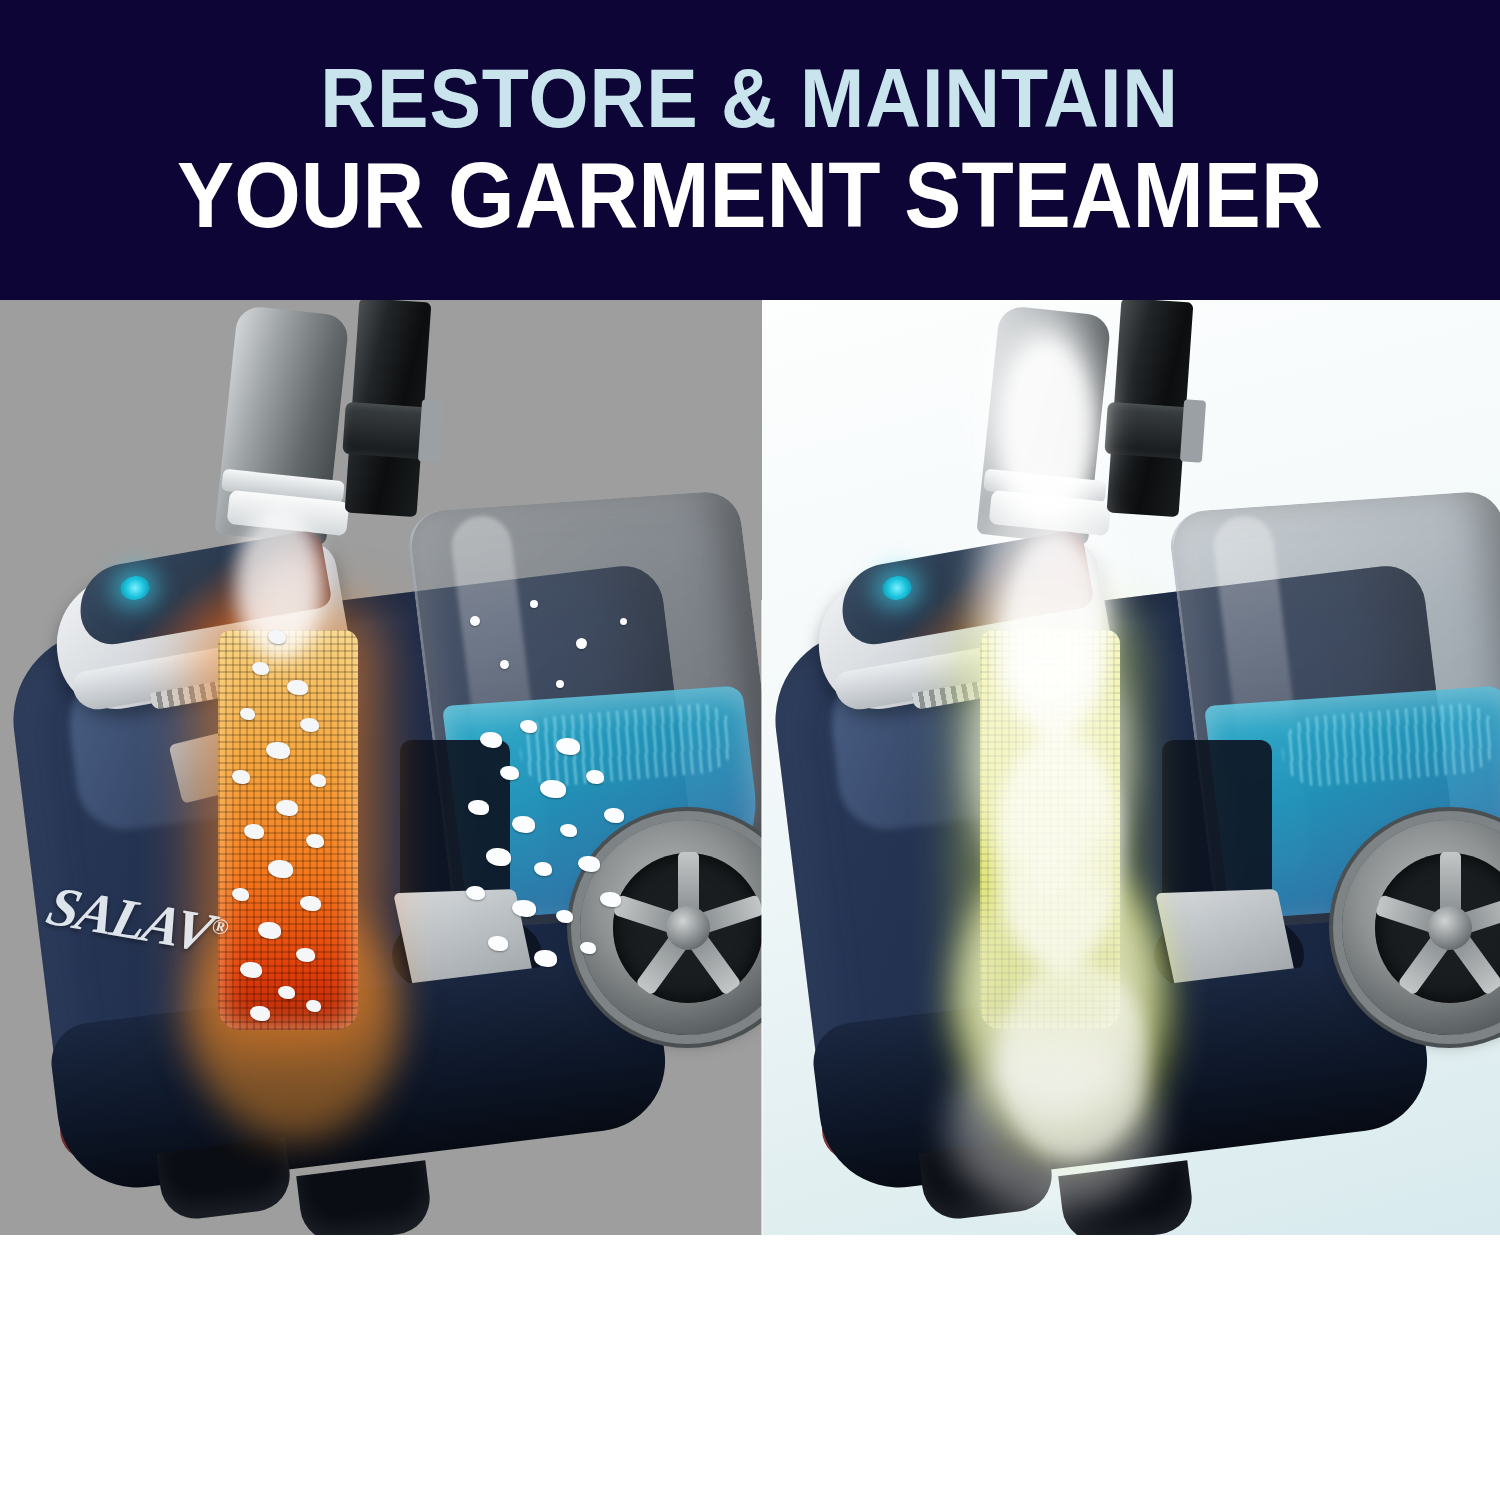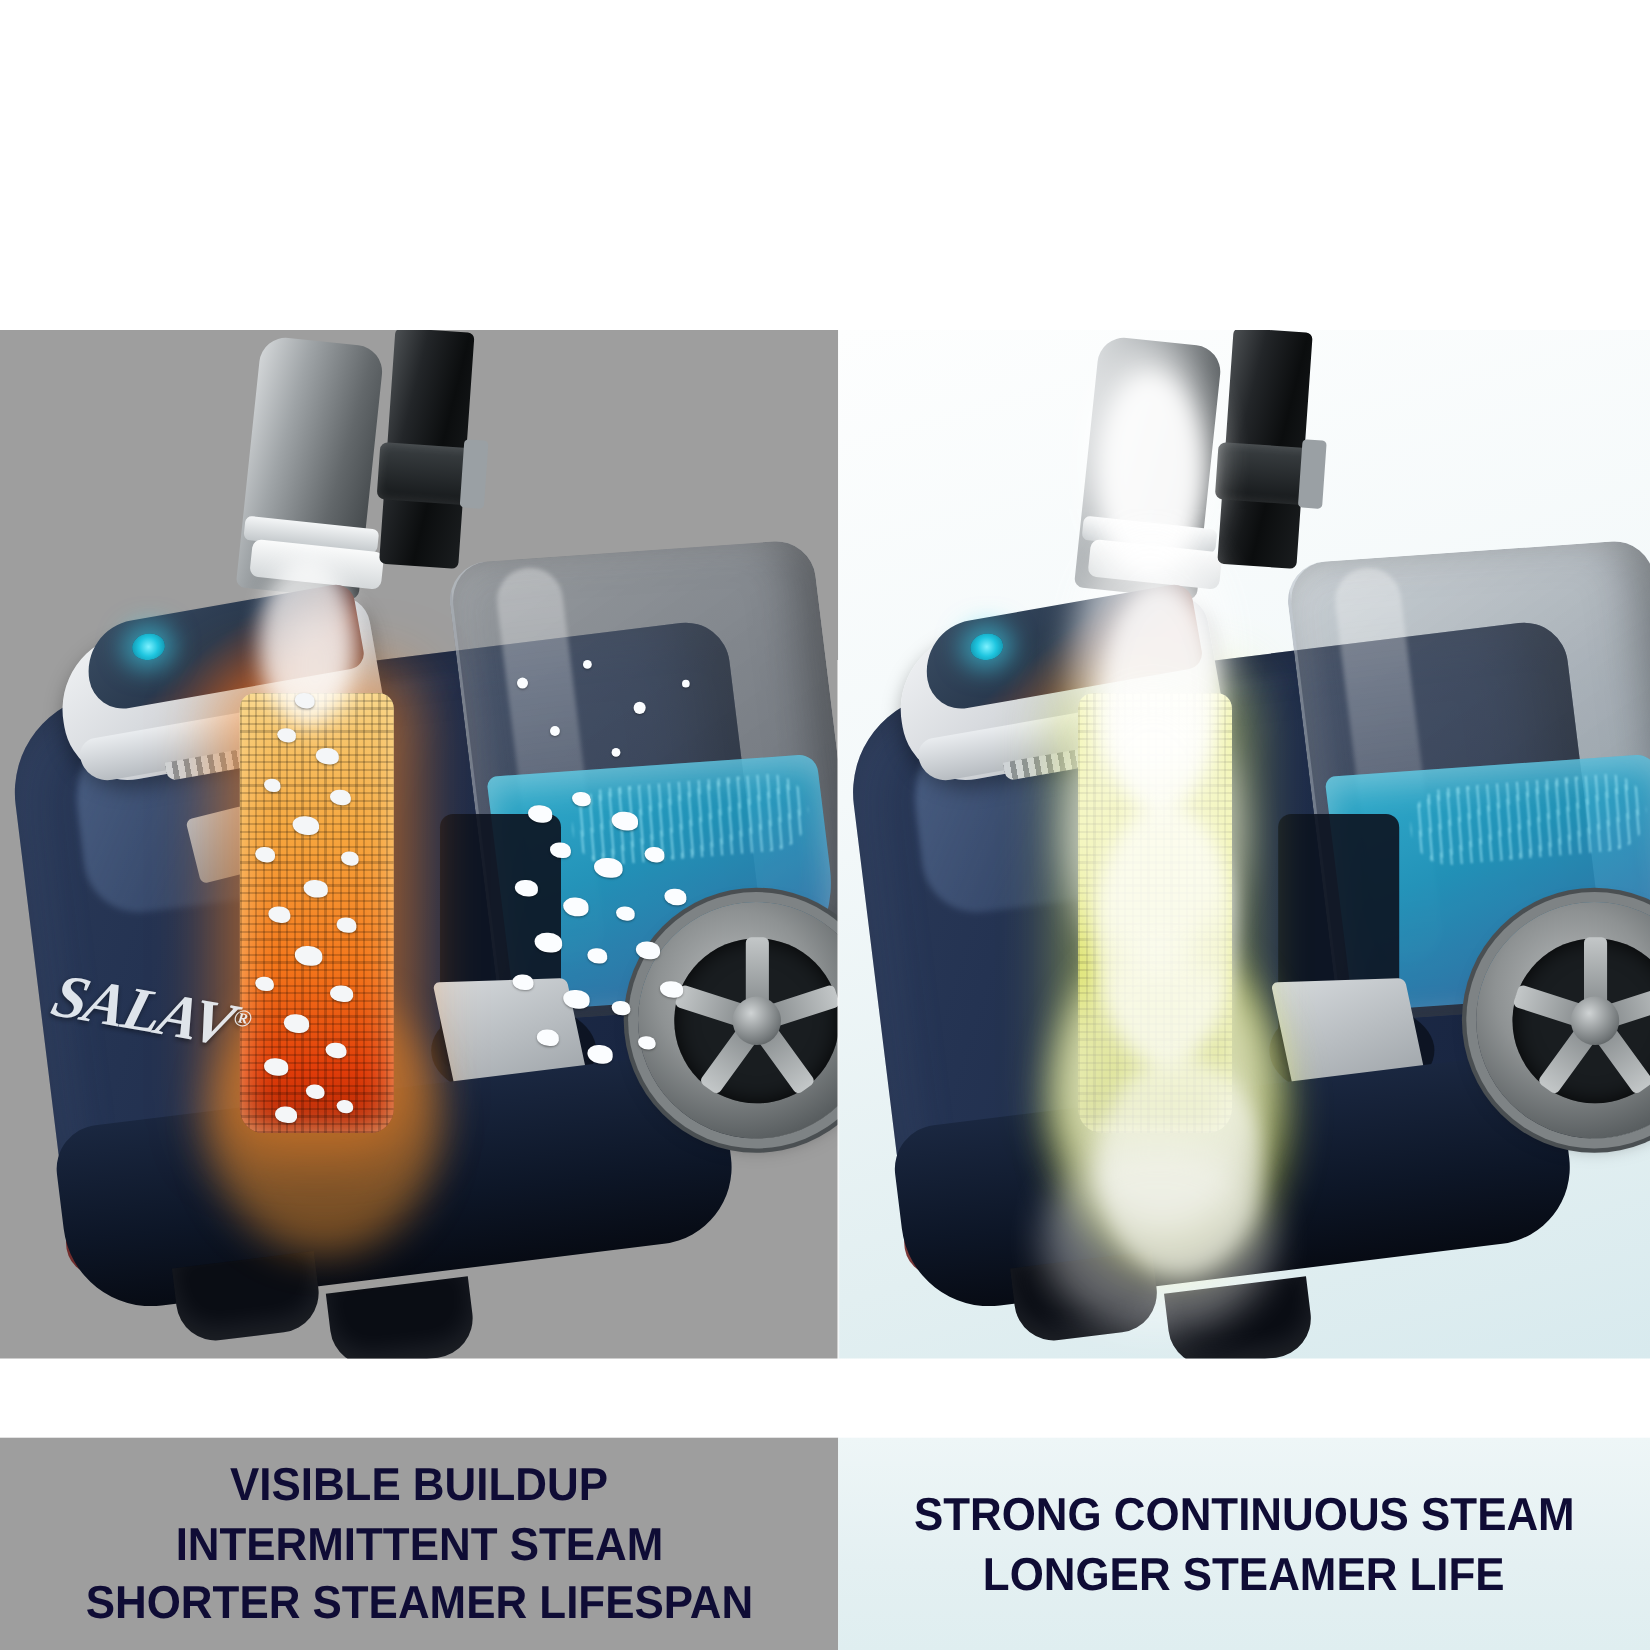--- a/index.html
+++ b/index.html
@@ -198,20 +198,24 @@
   .cap-after{left:762px;width:738px;
              background:linear-gradient(180deg,#eef6f7 0%,#e4f0f2 60%,#dfeef0 100%);}
   .cap span{display:block;transform:scaleX(.95);white-space:nowrap;}
   .divider{position:absolute;left:761px;top:300px;width:2px;height:1200px;background:rgba(255,255,255,.55);}
 </style>
 </head>
 <body>
 
 <div class="page">
 
+  <div class="header">
+    <div class="headline-1">RESTORE &amp; MAINTAIN</div>
+    <div class="headline-2">YOUR GARMENT STEAMER</div>
+  </div>
 
   <div class="stage">
 
     <div class="pane pane-before">
       <div class="scene">
 
         <div class="hose-grey"></div>
         <div class="hose-ring"></div>
         <div class="hose-cuff"></div>
         <div class="pole"></div>
@@ -378,25 +382,14 @@
         <div class="steam-soft" style="left:200px;top:560px;width:190px;height:260px;opacity:.72;"></div>
         <div class="steam" style="left:236px;top:660px;width:150px;height:200px;opacity:.6;"></div>
         <div class="steam-soft" style="left:186px;top:742px;width:210px;height:170px;opacity:.5;"></div>
       </div>
     </div>
 
     <div class="divider"></div>
   </div>
 
 
-  <div class="captions">
-    <div class="cap cap-before">
-      <span>VISIBLE BUILDUP</span>
-      <span>INTERMITTENT STEAM</span>
-      <span>SHORTER STEAMER LIFESPAN</span>
-    </div>
-    <div class="cap cap-after">
-      <span>STRONG CONTINUOUS STEAM</span>
-      <span>LONGER STEAMER LIFE</span>
-    </div>
-  </div>
 
 </div>
 
 </body></html>

